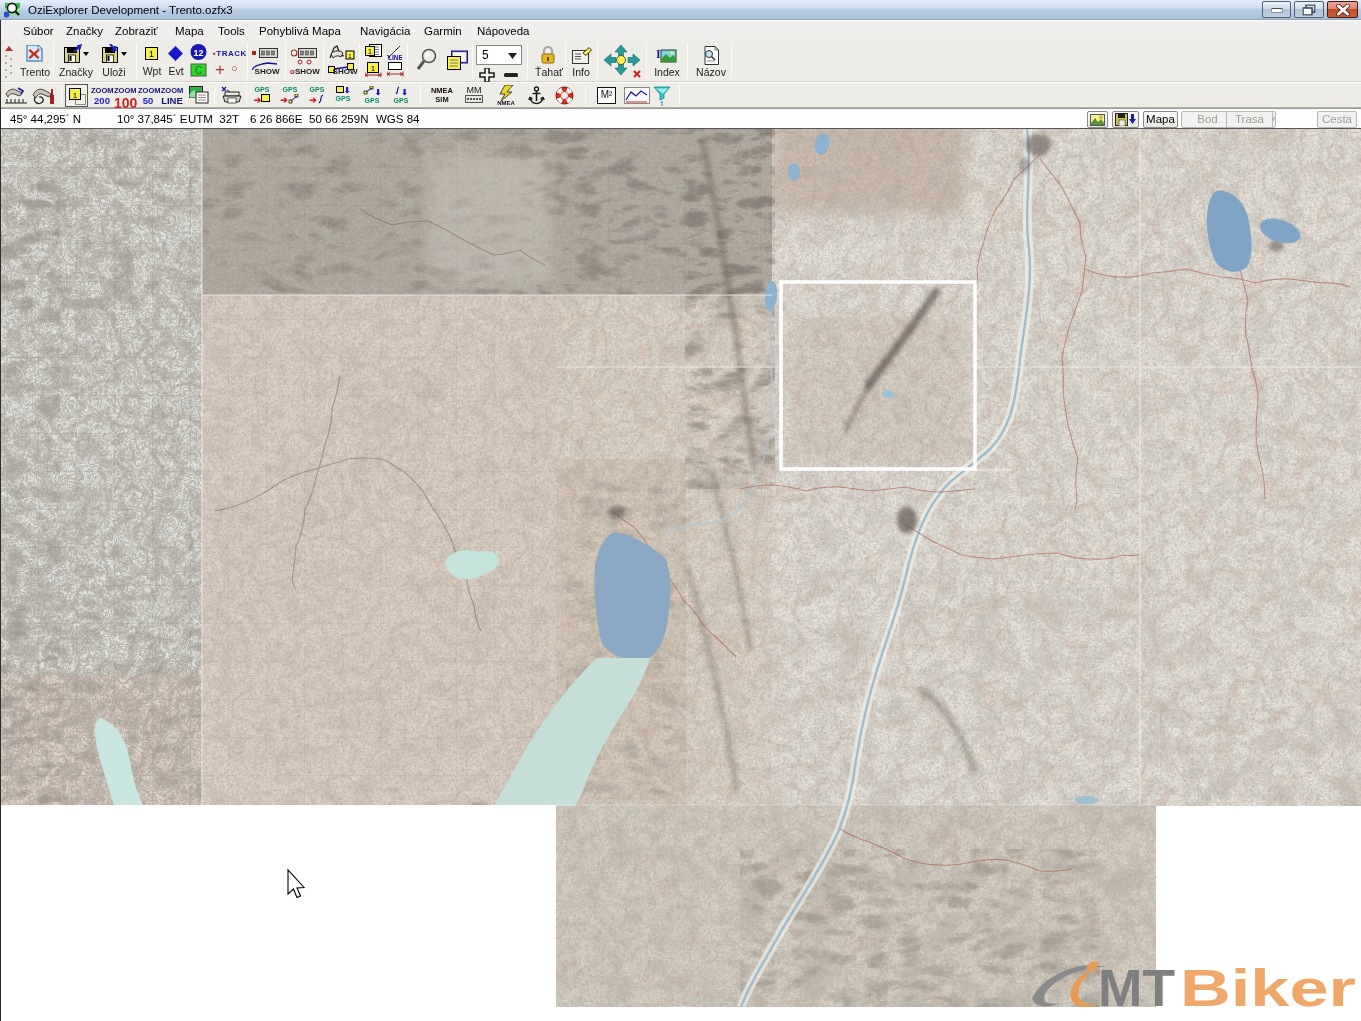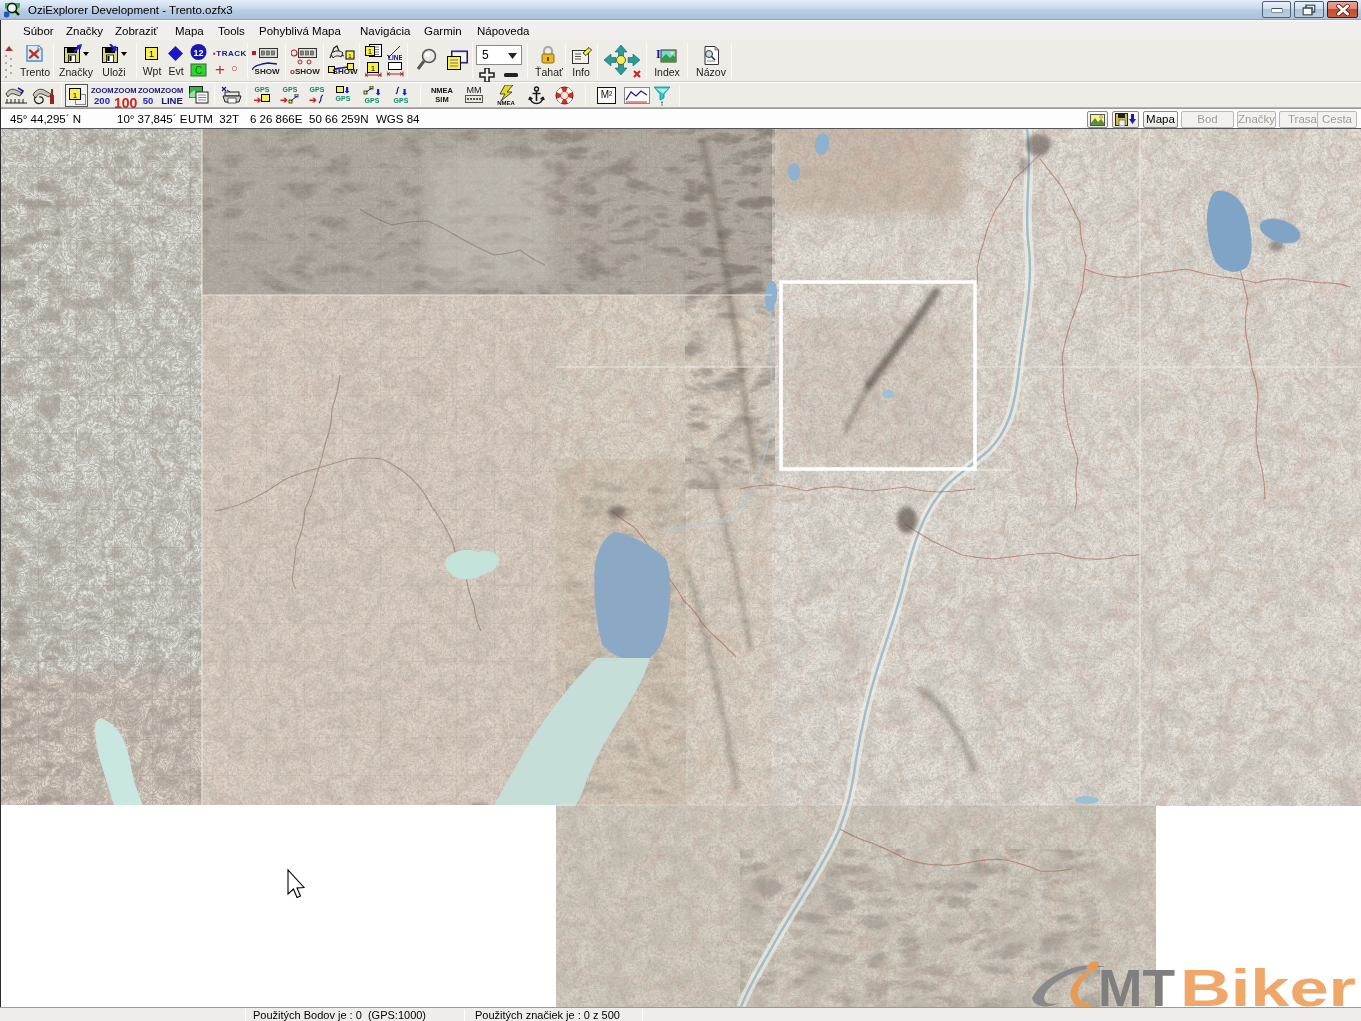--- a/index.html
+++ b/index.html
@@ -393,21 +393,21 @@
         </svg></div>
     <div class="cbtn" style="left:1112px;width:27px"><svg width="21" height="13" style="margin-top:1px">
           <rect x="0.5" y="0.5" width="12" height="12" fill="#c8c44a" stroke="#222"></rect>
           <rect x="3" y="1" width="7" height="4" fill="#222"></rect>
           <rect x="4" y="7" width="6" height="6" fill="#eee" stroke="#222" stroke-width="0.5"></rect>
           <path d="M16,1 L19,1 L19,6 L21,6 L17.5,11 L14,6 L16,6 Z" fill="#1b1bb4"></path>
         </svg></div>
     <div class="cbtn" style="left:1143px;width:35px">Mapa</div>
     <div class="cbtn dis" style="left:1181px;width:53px">Bod</div>
     <div class="cbtn dis" style="left:1237px;width:39px">Značky</div>
-    <div class="cbtn dis" style="left:1279px;width:47px">Trasa</div>
+    <div class="cbtn dis" style="left:1226px;width:47px">Trasa</div>
     <div class="cbtn dis" style="left:1317px;width:40px">Cesta</div>
   </div>
   <div id="map" class="abs"><svg width="1361" height="878" viewBox="0 0 1361 878">
   <defs>
     <filter id="cont" x="0" y="0" width="100%" height="100%">
             <feTurbulence type="fractalNoise" baseFrequency="0.045" numOctaves="4" seed="5"></feTurbulence>
       <feColorMatrix type="matrix" values="0 0 0 0 0.40  0 0 0 0 0.36  0 0 0 0 0.32  1.1 0 0 0 -0.05"></feColorMatrix>
       <feComponentTransfer>
               <feFuncA type="table" tableValues="0 0 0 0.8 0 0 0.7 0 0 0.8 0 0 0.7 0 0 0.8 0 0 0.7 0"></feFuncA>
             </feComponentTransfer>
@@ -590,20 +590,13 @@
   <g>
     <path d="M1032,869 C1044,845 1082,831 1106,838 C1086,837 1058,847 1047,862 C1040,872 1046,877 1060,874 C1047,880 1034,878 1032,869 Z" fill="#8a8a8a"></path>
     <path d="M1097,839 C1080,843 1068,858 1071,869 C1074,879 1088,881 1099,875 C1089,878 1079,874 1078,866 C1077,856 1087,845 1097,839 Z" fill="#e89a50"></path>
     <path d="M1086,839 C1089,833 1095,831 1099,834 L1095,842 Z" fill="#e89a50"></path>
     <text x="1098" y="877" font-family="Liberation Sans" font-size="52" font-weight="bold" fill="#7f7f7f" textLength="77" lengthAdjust="spacingAndGlyphs">MT</text>
     <text x="1180" y="877" font-family="Liberation Sans" font-size="52" font-weight="bold" fill="#f0a86a" textLength="176" lengthAdjust="spacingAndGlyphs">Biker</text>
   </g>
   <path d="M288,741 L288,765 L293.5,760 L297,768.5 L300.5,767 L297,759 L304,758.5 Z" fill="#fff" stroke="#000" stroke-width="1.1"></path>
   </svg></div>
   <div class="abs" style="left:0;top:20px;width:1px;height:1001px;background:#2e2e2e"></div>
-  <div id="status" class="abs">
-    <span style="left:253px">Použitých Bodov je : 0&nbsp; (GPS:1000)</span>
-    <span style="left:475px">Použitých značiek je : 0 z 500</span>
-    <div class="sdiv" style="left:245px"></div>
-    <div class="sdiv" style="left:464px"></div>
-    <div class="sdiv" style="left:642px"></div>
-  </div>
 </div>
 
 </body></html>

